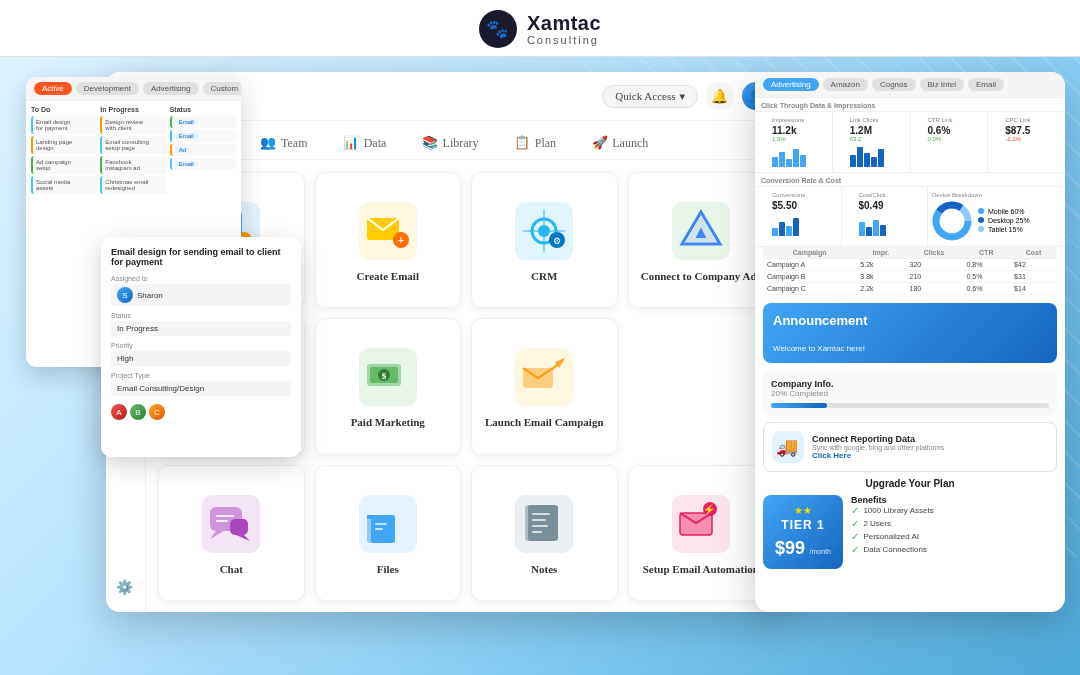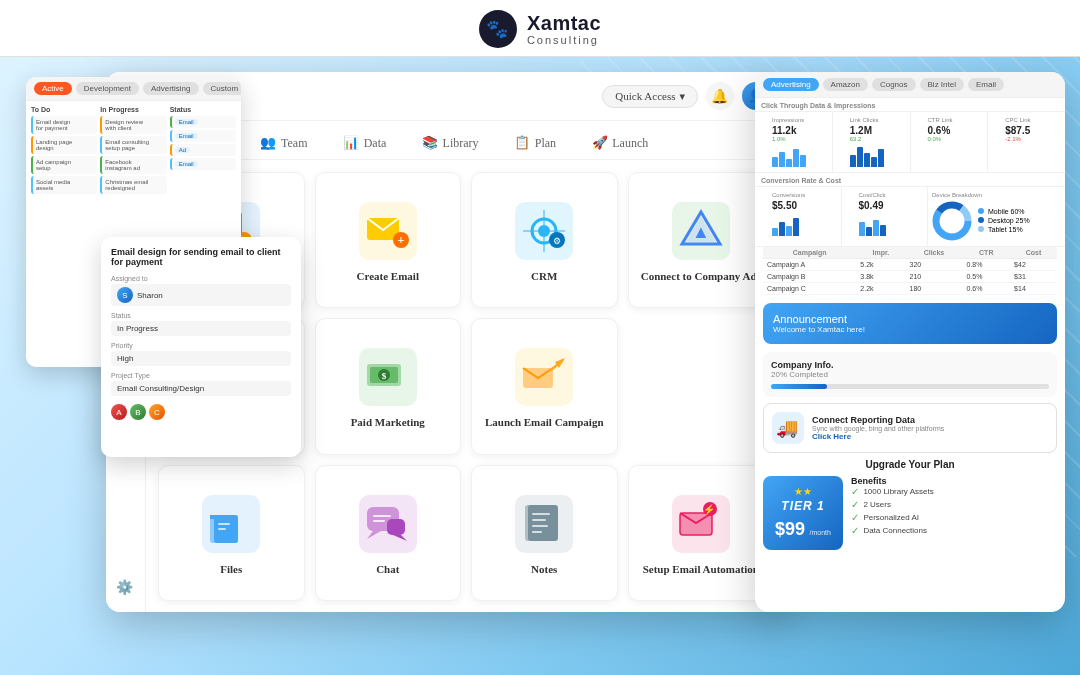--- a/index.html
+++ b/index.html
@@ -426,23 +426,23 @@
 
     
     .rp-announcement {
       margin: 8px;
       border-radius: 8px;
       background: linear-gradient(135deg, #42a5f5, #1565c0);
       padding: 10px;
       color: white;
     }
     .rp-ann-title {
-      font-size: 11px;
-      font-weight: 400;
-      margin-bottom: 0;
+      font-size: 13px;
+      font-weight: 700;
+      margin-bottom: 16px;
     }
     .rp-ann-body {
       font-size: 8px;
       opacity: 0.9;
     }
 
     
     .rp-company {
       margin: 0 8px 6px;
       padding: 8px;
@@ -553,21 +553,20 @@
       border-radius: 8px;
       padding: 10px 12px;
       color: white;
       min-width: 80px;
       text-align: center;
     }
     .upgrade-tier-name {
       font-size: 12px;
       font-weight: 800;
       letter-spacing: 1px;
-      font-style: italic;
     }
     .upgrade-price {
       margin-top: 6px;
     }
     .upgrade-price-val {
       font-size: 18px;
       font-weight: 800;
     }
     .upgrade-price-period {
       font-size: 7px;
@@ -866,43 +865,43 @@
                 </svg>
               </div>
               <span class="grid-card-label">Launch Email Campaign</span>
             </div>
 
             <div class="grid-card" style="opacity:0; pointer-events:none;"></div>
 
             <div class="grid-card">
               <div class="grid-card-icon">
                 <svg width="58" height="58" viewBox="0 0 58 58">
-                  <rect width="58" height="58" rx="10" fill="#e3f2fd"></rect>
-                  <rect x="8" y="20" width="28" height="28" rx="3" fill="#90caf9"></rect>
-                  <path d="M8,24 L20,24 L20,20 L8,20 Z" fill="#42a5f5"></path>
-                  <rect x="12" y="20" width="24" height="28" rx="3" fill="#42a5f5"></rect>
-                  <rect x="16" y="28" width="12" height="2" rx="1" fill="white" opacity="0.7"></rect>
-                  <rect x="16" y="33" width="8" height="2" rx="1" fill="white" opacity="0.7"></rect>
-                </svg>
-              </div>
-              <span class="grid-card-label">Files</span>
-            </div>
-            <div class="grid-card">
-              <div class="grid-card-icon">
-                <svg width="58" height="58" viewBox="0 0 58 58">
                   <rect width="58" height="58" rx="10" fill="#f3e5f5"></rect>
                   <rect x="8" y="12" width="32" height="24" rx="6" fill="#ce93d8"></rect>
                   <polygon points="14,36 8,44 22,36" fill="#ce93d8"></polygon>
                   <rect x="14" y="20" width="18" height="2" rx="1" fill="white" opacity="0.8"></rect>
                   <rect x="14" y="25" width="12" height="2" rx="1" fill="white" opacity="0.8"></rect>
                   <rect x="28" y="24" width="18" height="16" rx="5" fill="#ab47bc"></rect>
                   <polygon points="42,40 48,46 34,40" fill="#ab47bc"></polygon>
                 </svg>
               </div>
               <span class="grid-card-label">Chat</span>
+            </div>
+            <div class="grid-card">
+              <div class="grid-card-icon">
+                <svg width="58" height="58" viewBox="0 0 58 58">
+                  <rect width="58" height="58" rx="10" fill="#e3f2fd"></rect>
+                  <rect x="8" y="20" width="28" height="28" rx="3" fill="#90caf9"></rect>
+                  <path d="M8,24 L20,24 L20,20 L8,20 Z" fill="#42a5f5"></path>
+                  <rect x="12" y="20" width="24" height="28" rx="3" fill="#42a5f5"></rect>
+                  <rect x="16" y="28" width="12" height="2" rx="1" fill="white" opacity="0.7"></rect>
+                  <rect x="16" y="33" width="8" height="2" rx="1" fill="white" opacity="0.7"></rect>
+                </svg>
+              </div>
+              <span class="grid-card-label">Files</span>
             </div>
             <div class="grid-card">
               <div class="grid-card-icon">
                 <svg width="58" height="58" viewBox="0 0 58 58">
                   <rect width="58" height="58" rx="10" fill="#eceff1"></rect>
                   <rect x="10" y="10" width="30" height="36" rx="3" fill="#b0bec5"></rect>
                   <rect x="13" y="10" width="30" height="36" rx="3" fill="#78909c"></rect>
                   <rect x="17" y="18" width="18" height="2" rx="1" fill="white" opacity="0.7"></rect>
                   <rect x="17" y="24" width="14" height="2" rx="1" fill="white" opacity="0.7"></rect>
                   <rect x="17" y="30" width="16" height="2" rx="1" fill="white" opacity="0.7"></rect>

